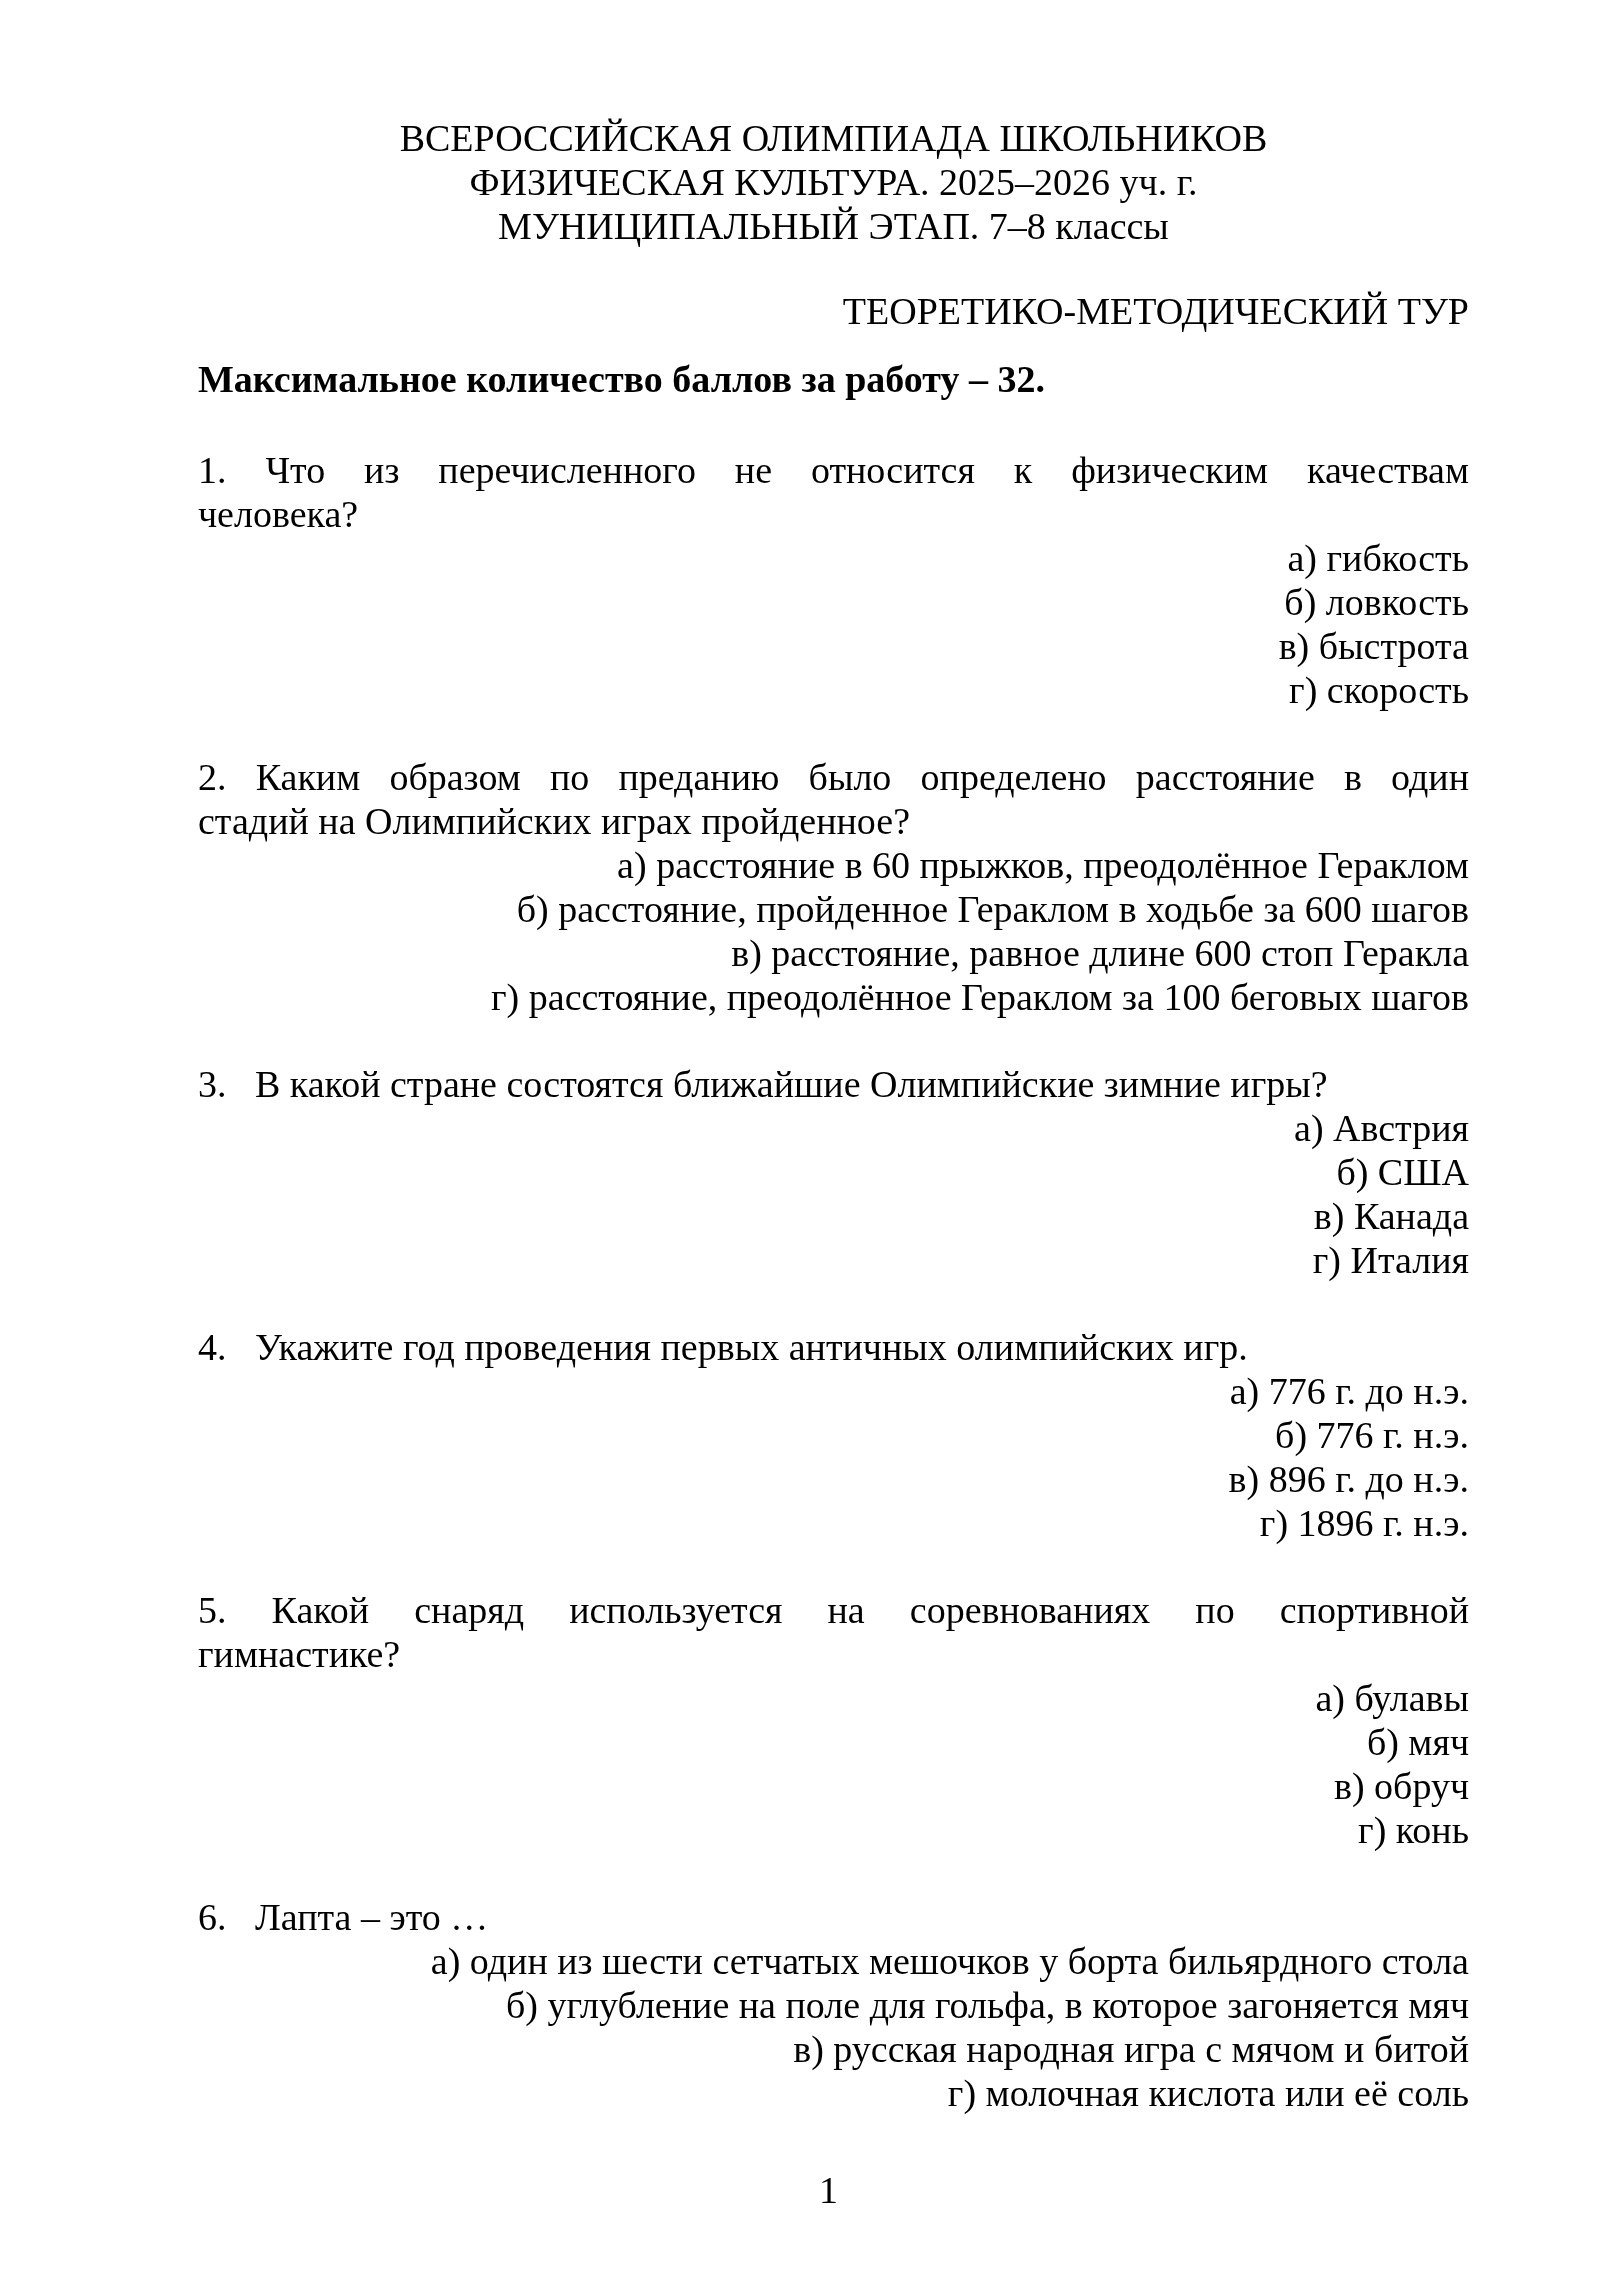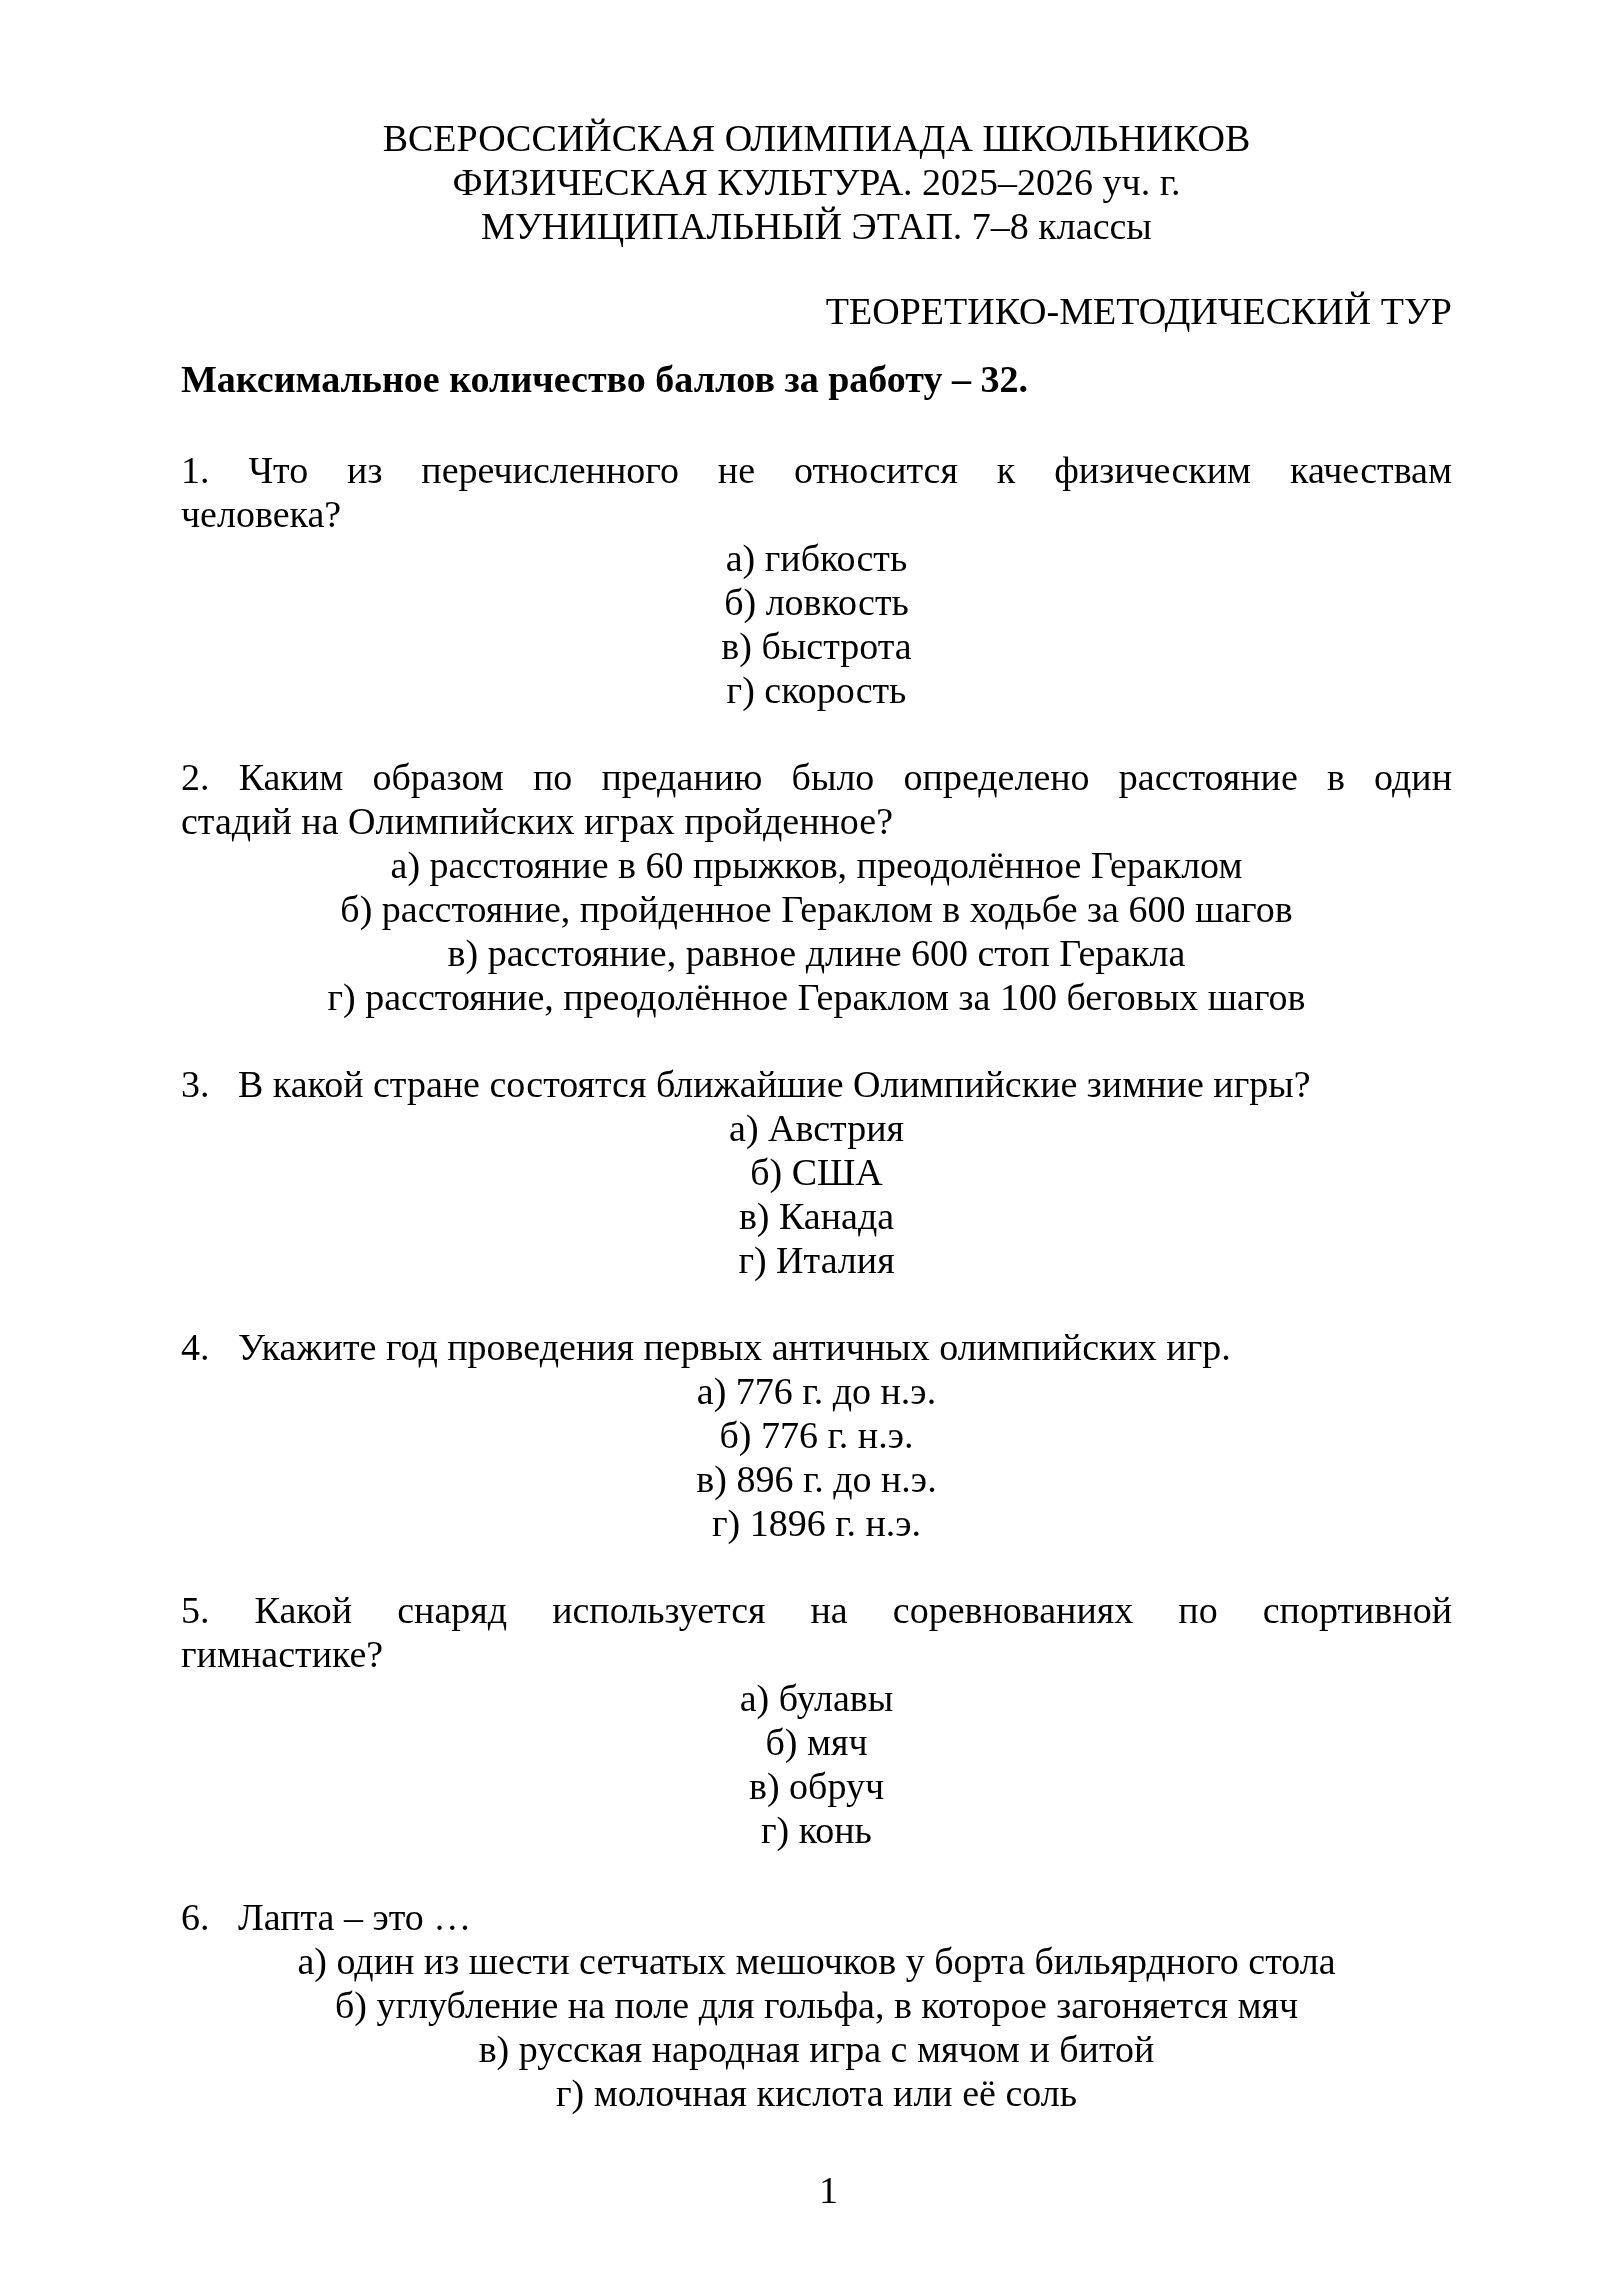--- a/index.html
+++ b/index.html
@@ -13,21 +13,21 @@
     height: 2293px;
     background: #ffffff;
     color: #000000;
     font-family: "Liberation Serif", "DejaVu Serif", serif;
     font-size: 38px;
     line-height: 44px;
     overflow: hidden;
   }
   .content {
     position: absolute;
-    left: 181px;
+    left: 198px;
     top: 116px;
     width: 1271px;
   }
   .doc-header {
     text-align: center;
   }
   .hline { white-space: nowrap; }
   .round-title {
     text-align: right;
     margin-top: 41px;
@@ -44,21 +44,21 @@
     margin-top: 47px;
   }
   .tl {
     font-weight: normal;
   }
   .jfull {
     text-align: justify;
     text-align-last: justify;
   }
   .opt {
-    text-align: center;
+    text-align: right;
   }
   .page-footer {
     position: absolute;
     left: 193px;
     top: 2168px;
     width: 1271px;
     text-align: center;
   }
 </style>
 </head>

